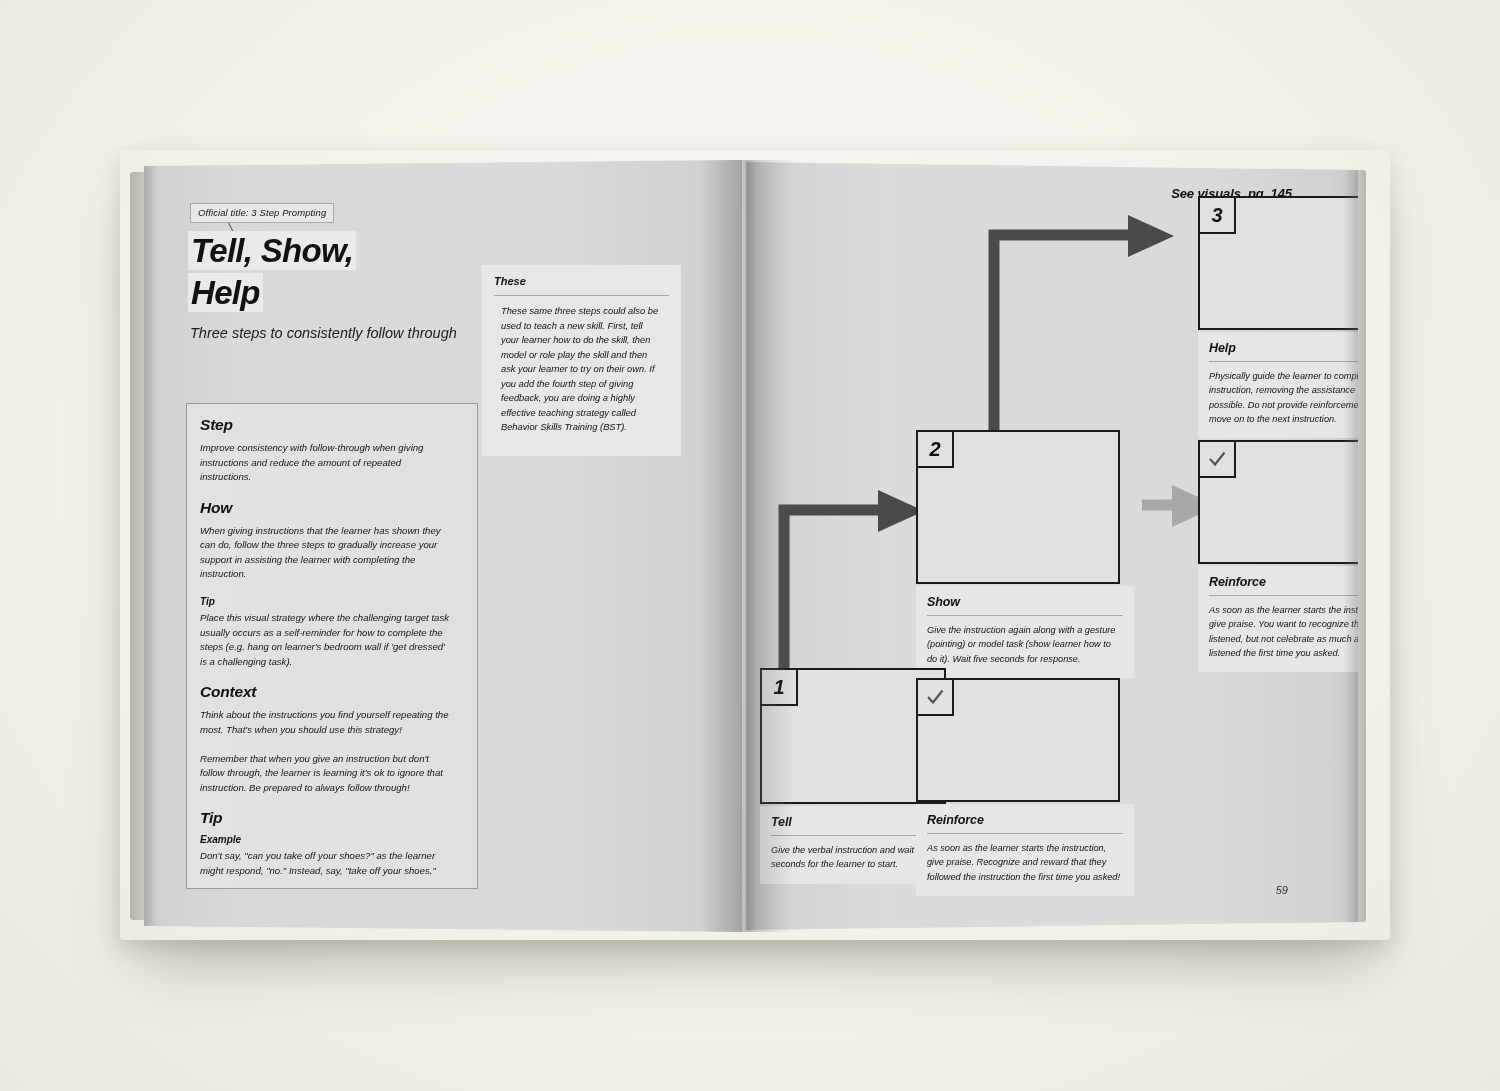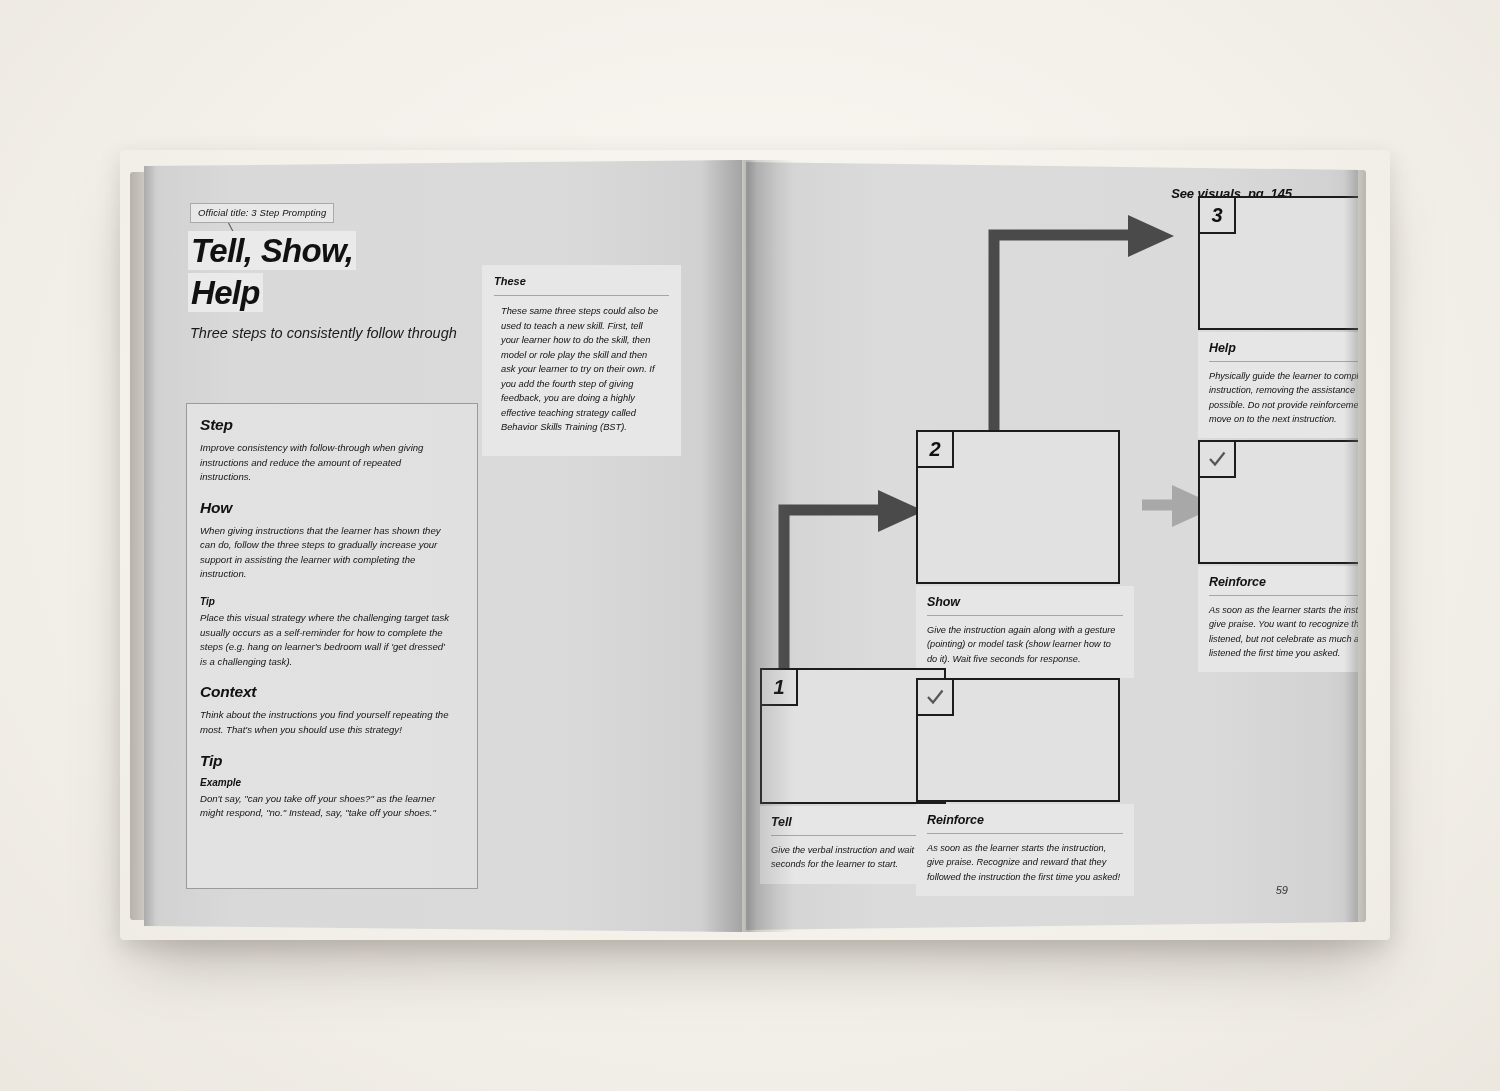--- a/index.html
+++ b/index.html
@@ -298,20 +298,21 @@
 
           <div class="h-big">How</div>
           <p class="body-s">When giving instructions that the learner has shown they can do, follow the three steps to gradually increase your support in assisting the learner with completing the instruction.</p>
 
           <div class="h-small">Tip</div>
           <p class="body-s">Place this visual strategy where the challenging target task usually occurs as a self-reminder for how to complete the steps (e.g. hang on learner's bedroom wall if 'get dressed' is a challenging task).</p>
 
           <div class="h-big">Context</div>
           <p class="body-s">Think about the instructions you find yourself repeating the most. That's when you should use this strategy!</p>
 
+          <p class="body-s">Remember that when you give an instruction but don't follow through, the learner is learning it's ok to ignore that instruction. Be prepared to always follow through!</p>
 
           <div class="h-big">Tip</div>
 
           <div class="h-small">Example</div>
           <p class="body-s">Don't say, "can you take off your shoes?" as the learner might respond, "no." Instead, say, "take off your shoes."</p>
         </div>
       </div>
 
       <div class="note-box">
         <div class="h-small">These</div>

